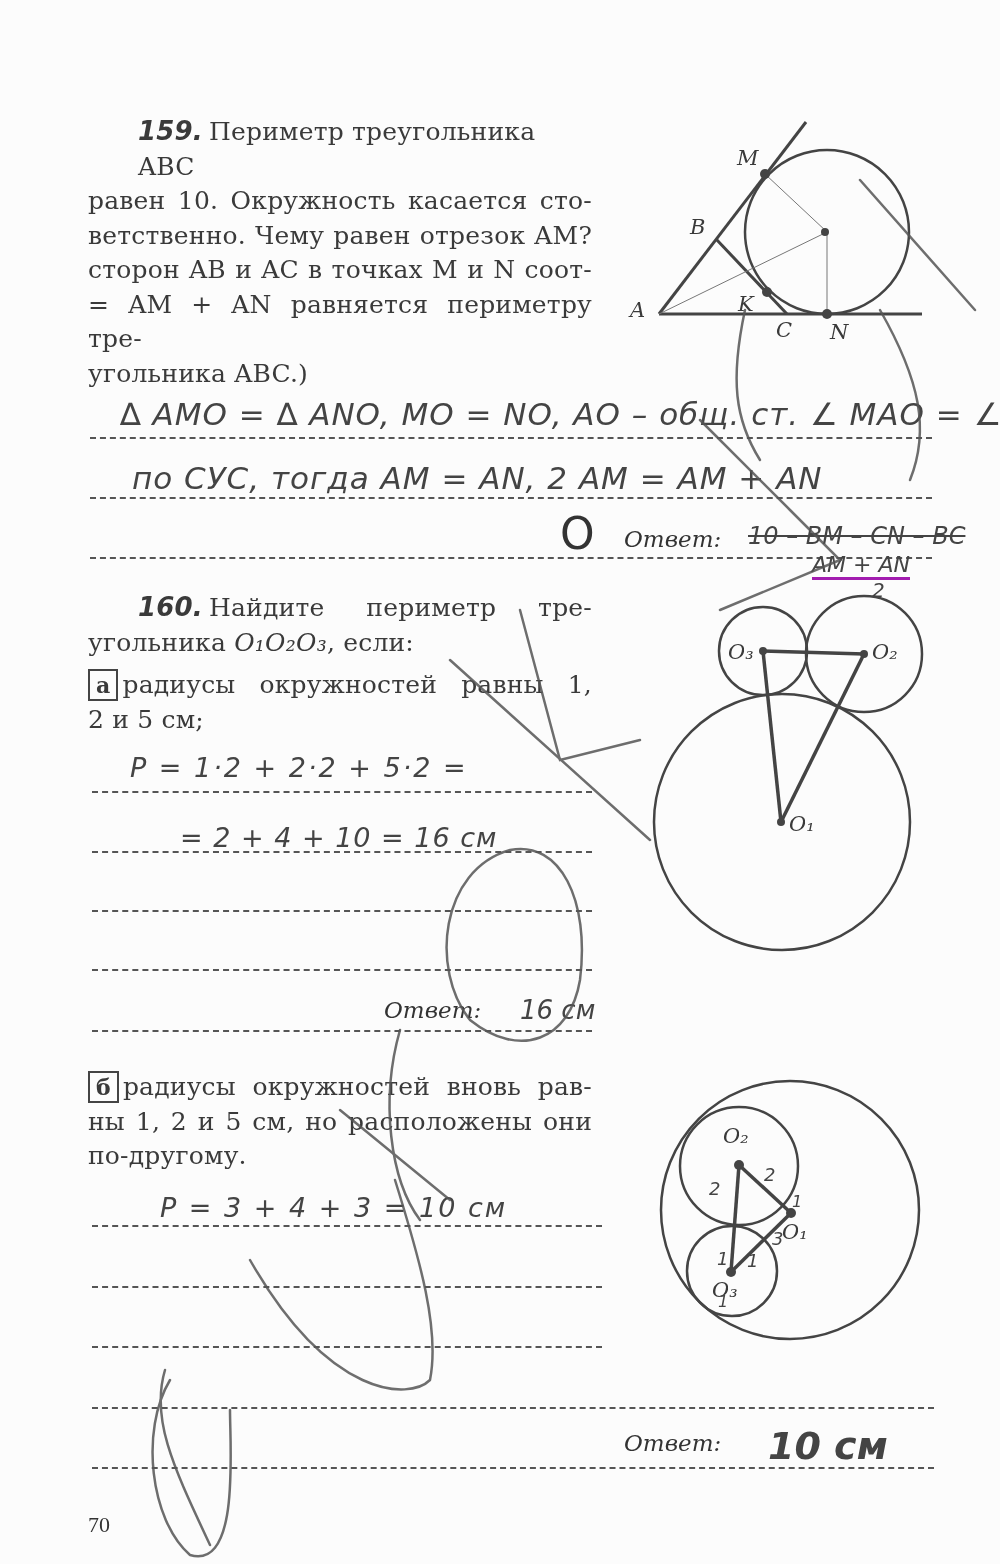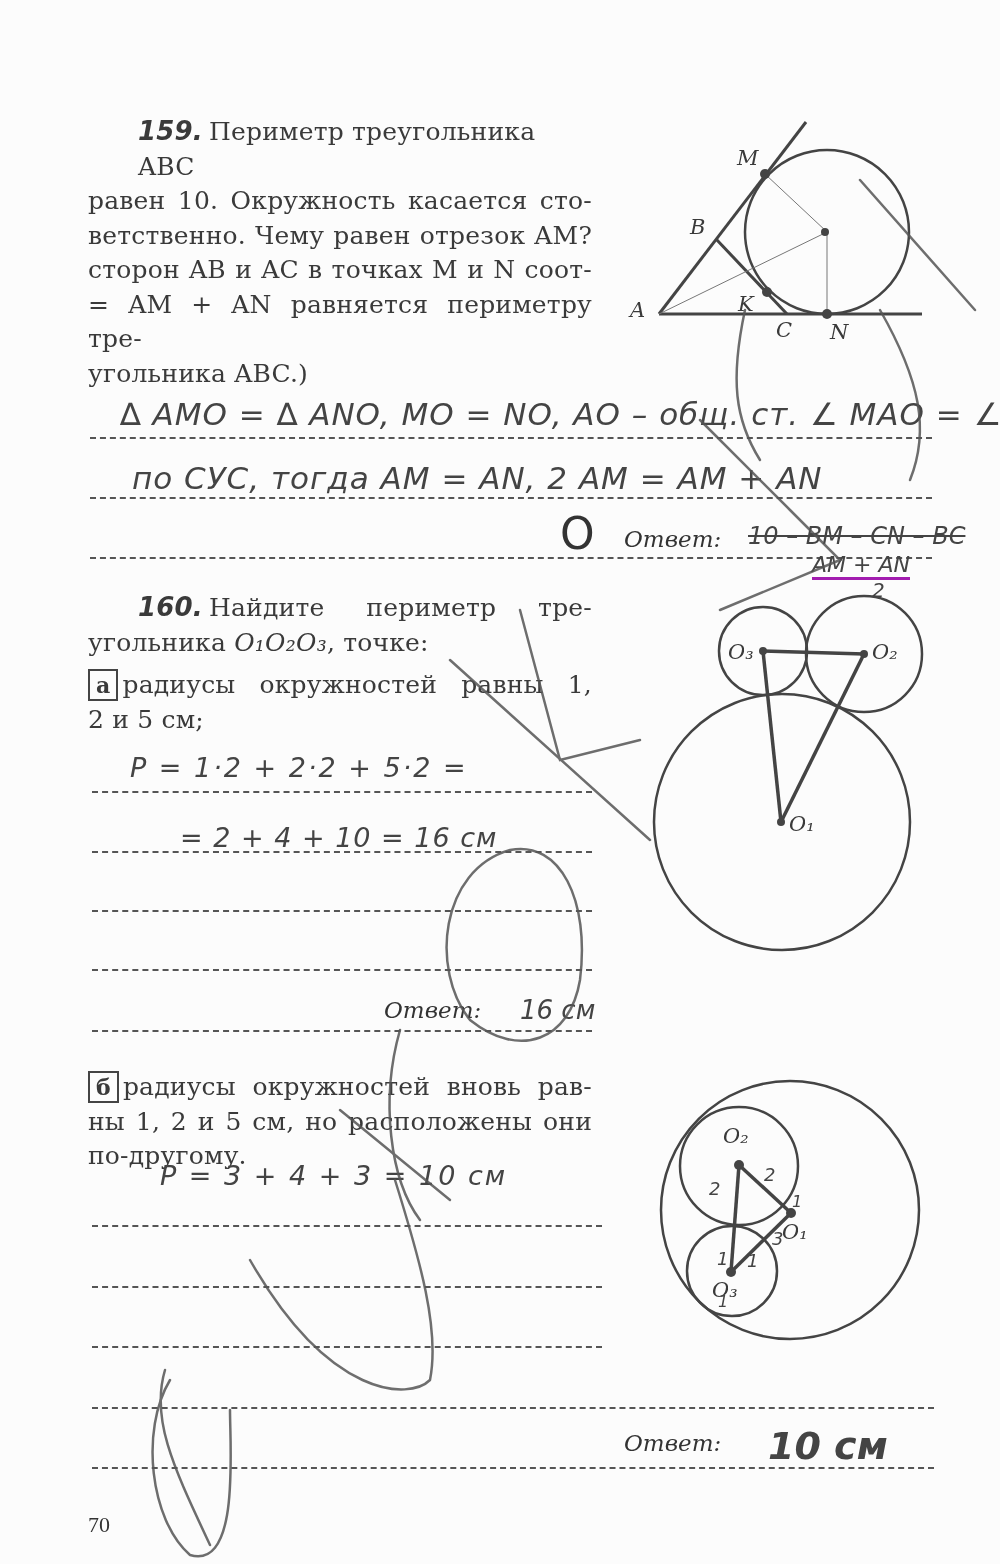--- a/index.html
+++ b/index.html
@@ -69,21 +69,21 @@
 <div class="hand" style="left:748px; top:522px; font-size:24px; text-decoration:line-through; white-space:nowrap;">10 – BM – CN – BC</div>
 <div class="dash" style="left:90px; top:557px; width:842px;"></div>
 <div class="hand" style="left:812px; top:552px; font-size:22px; white-space:nowrap; border-bottom:3px solid #a21caf;">AM + AN</div>
 <div class="hand" style="left:872px; top:578px; font-size:20px;">2</div>
 
 <div class="abs pt" style="left:88px; top:590px; width:504px;">
   <div class="just" style="padding-left:50px;">
     <span class="num">160.</span><span>Найдите периметр тре-</span>
   </div>
   <div>
-    <span>угольника </span><span class="it">O₁O₂O₃</span><span>, точке:</span>
+    <span>угольника </span><span class="it">O₁O₂O₃</span><span>, если:</span>
   </div>
   <div class="just" style="margin-top:8px;">
     <span class="box">а</span><span>радиусы окружностей равны 1,</span>
   </div>
   <div>2 и 5 см;</div>
 </div>
 
 <svg width="1000" height="1564" style="pointer-events:none;">
   <g stroke="#444" fill="none" stroke-width="2.5">
     <circle cx="763" cy="651" r="44"></circle>
@@ -144,21 +144,21 @@
 <div class="abs it" style="left:782px; top:1220px; font-size:21px;">O₁</div>
 <div class="abs it" style="left:712px; top:1278px; font-size:21px;">O₃</div>
 <div class="hand" style="left:709px; top:1178px; font-size:18px;">2</div>
 <div class="hand" style="left:764px; top:1164px; font-size:18px;">2</div>
 <div class="hand" style="left:717px; top:1248px; font-size:18px;">1</div>
 <div class="hand" style="left:747px; top:1250px; font-size:18px;">1</div>
 <div class="hand" style="left:792px; top:1192px; font-size:16px;">1</div>
 <div class="hand" style="left:718px; top:1292px; font-size:16px;">1</div>
 <div class="hand" style="left:772px; top:1228px; font-size:18px;">3</div>
 
-<div class="hand" style="left:160px; top:1160px; font-size:27px; letter-spacing:2px; white-space:nowrap;font-style:italic;">P = 3 + 4 + 3 = 10 см</div>
+<div class="hand" style="left:160px; top:1192px; font-size:27px; letter-spacing:2px; white-space:nowrap;font-style:italic;">P = 3 + 4 + 3 = 10 см</div>
 <div class="dash" style="left:92px; top:1225px; width:510px;"></div>
 <div class="dash" style="left:92px; top:1286px; width:510px;"></div>
 <div class="dash" style="left:92px; top:1346px; width:510px;"></div>
 <div class="dash" style="left:92px; top:1407px; width:842px;"></div>
 <div class="answer-label" style="left:624px; top:1430px;">Ответ:</div>
 <div class="hand" style="left:768px; top:1424px; font-size:38px; white-space:nowrap;font-weight:bold;">10 см</div>
 <div class="dash" style="left:92px; top:1467px; width:842px;"></div>
 
 <div class="abs" style="left:88px; top:1512px; font-size:22px; font-family:'Liberation Serif',serif; color:#333;">70</div>
 

